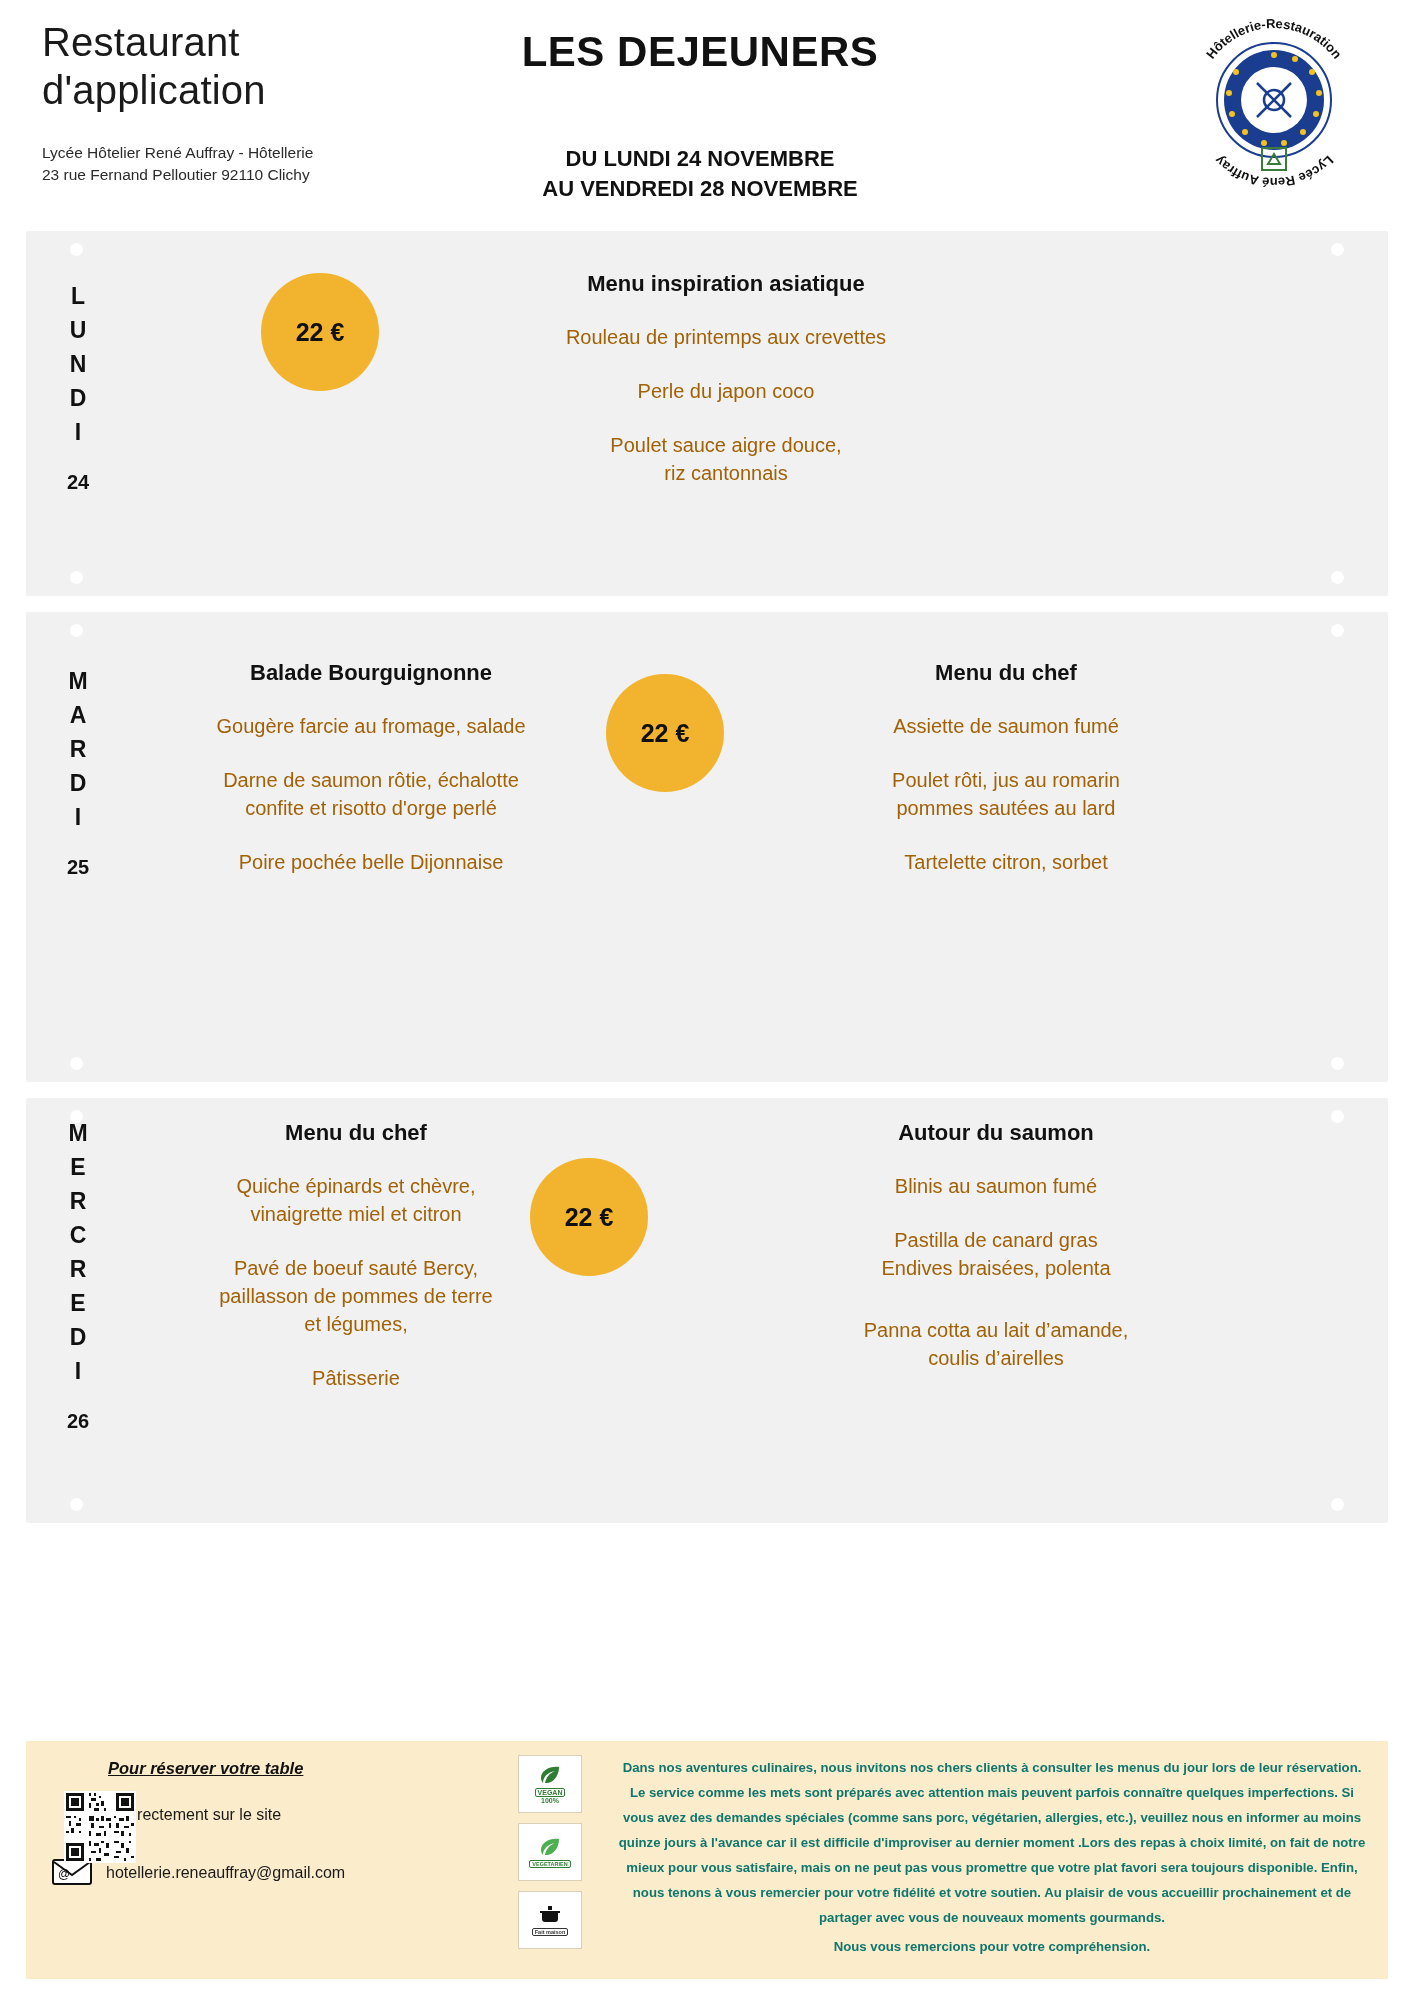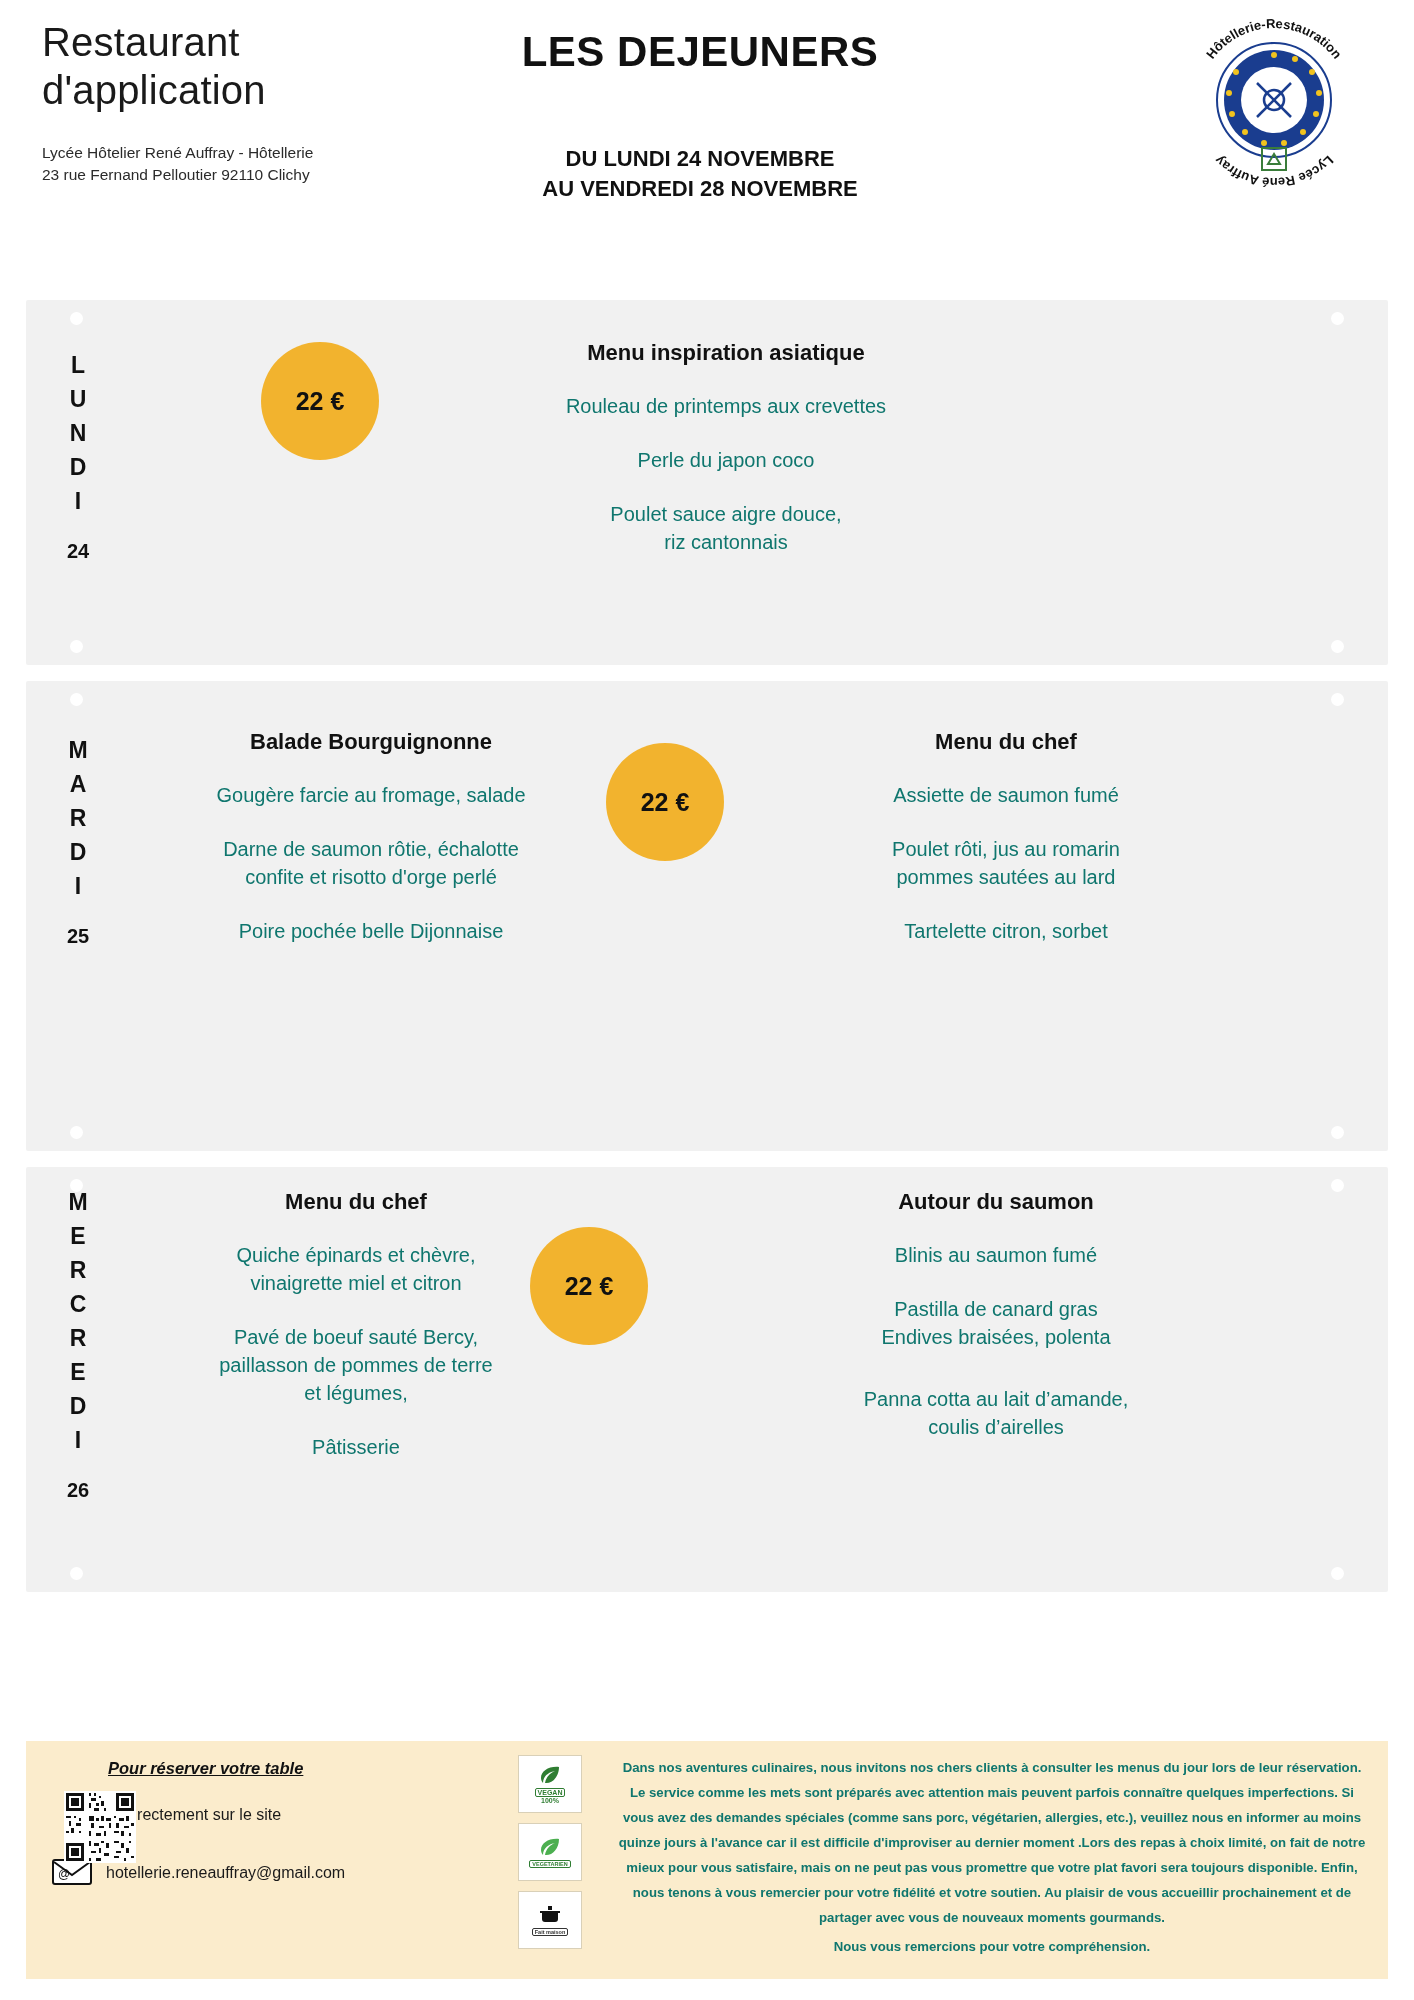--- a/index.html
+++ b/index.html
@@ -12,21 +12,21 @@
     background: #ffffff;
     font-family: "Liberation Sans", sans-serif;
     color: #1a1a1a;
     position: relative;
     overflow: hidden;
   }
 
   
   .header {
     position: relative;
-    height: 300px;
+    height: 231px;
   }
   .brand {
     position: absolute;
     left: 42px;
     top: 18px;
     width: 420px;
   }
   .brand-line1, .brand-line2 {
     font-size: 40px;
     line-height: 48px;
@@ -112,21 +112,21 @@
   }
   .menu-title {
     font-size: 22px;
     font-weight: bold;
     color: #111;
     margin-bottom: 26px;
   }
   .menu-item {
     font-size: 20px;
     line-height: 28px;
-    color: #0f766e;
+    color: #a16207;
     margin-bottom: 26px;
     font-weight: 300;
   }
   .menu-item:last-child { margin-bottom: 0; }
 
   .price-badge {
     position: absolute;
     width: 118px;
     height: 118px;
     border-radius: 50%;

